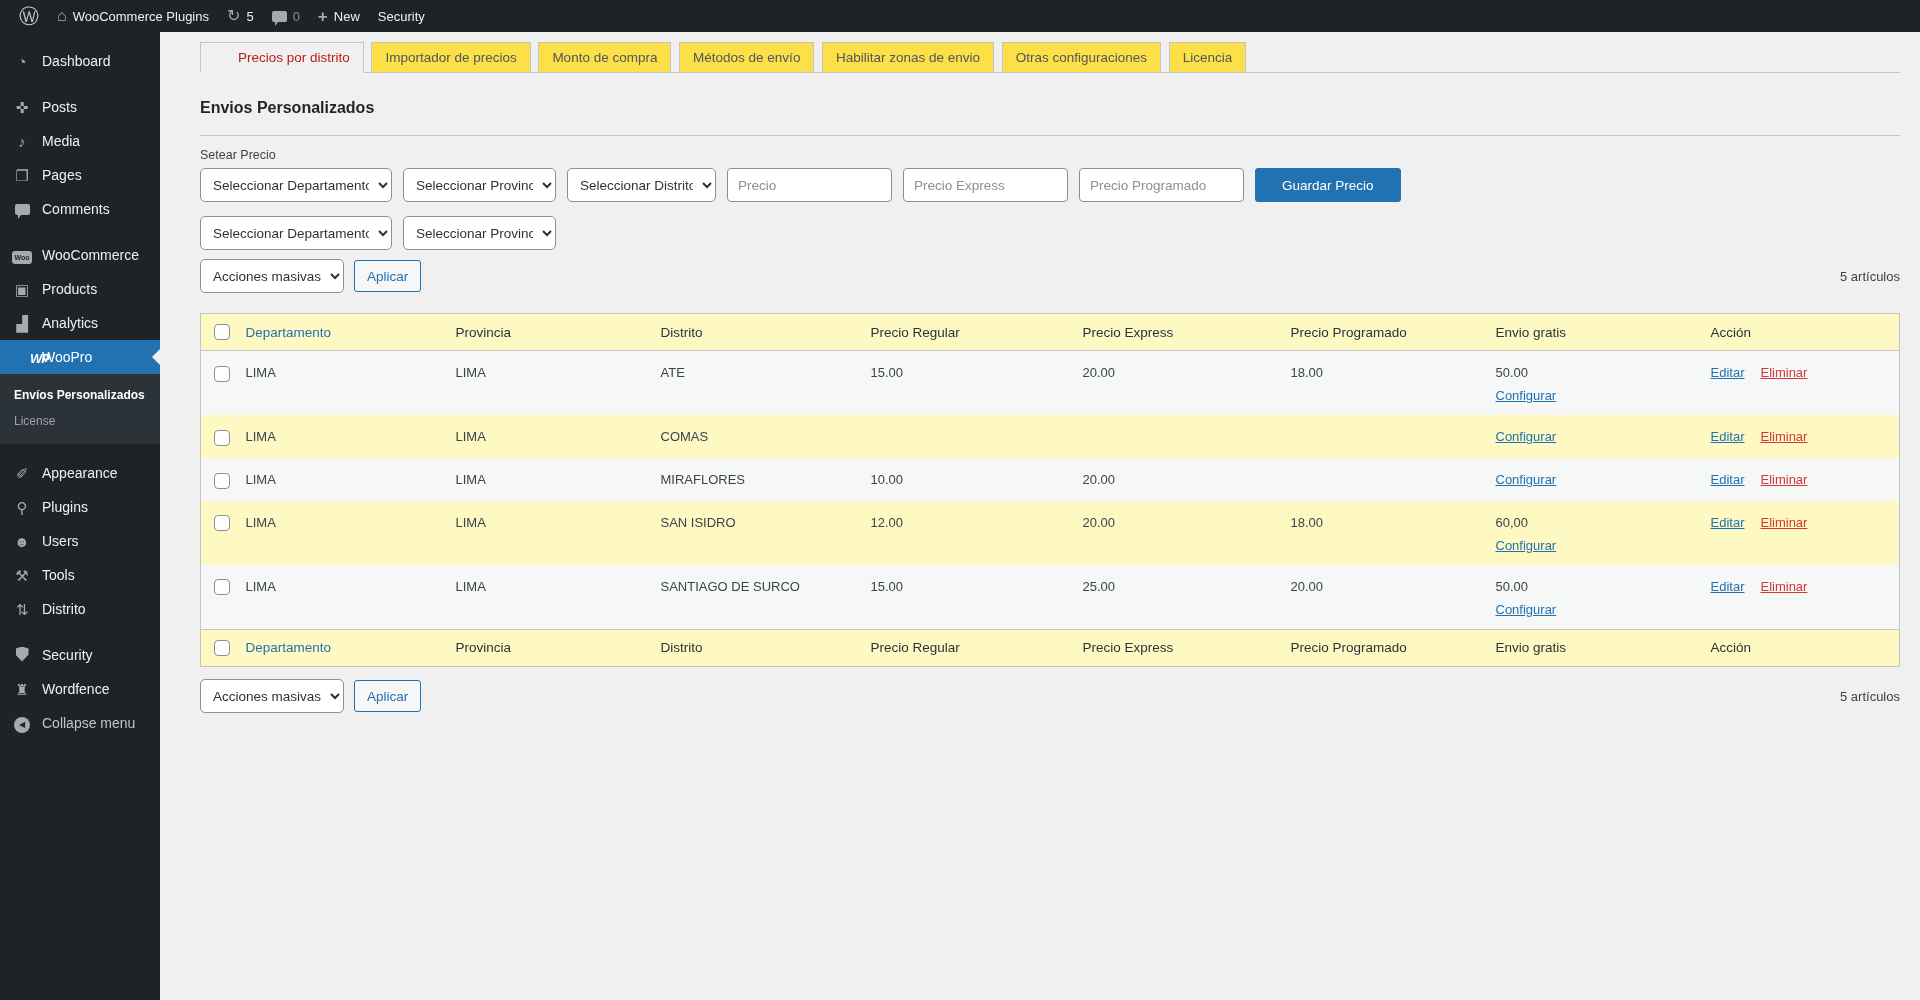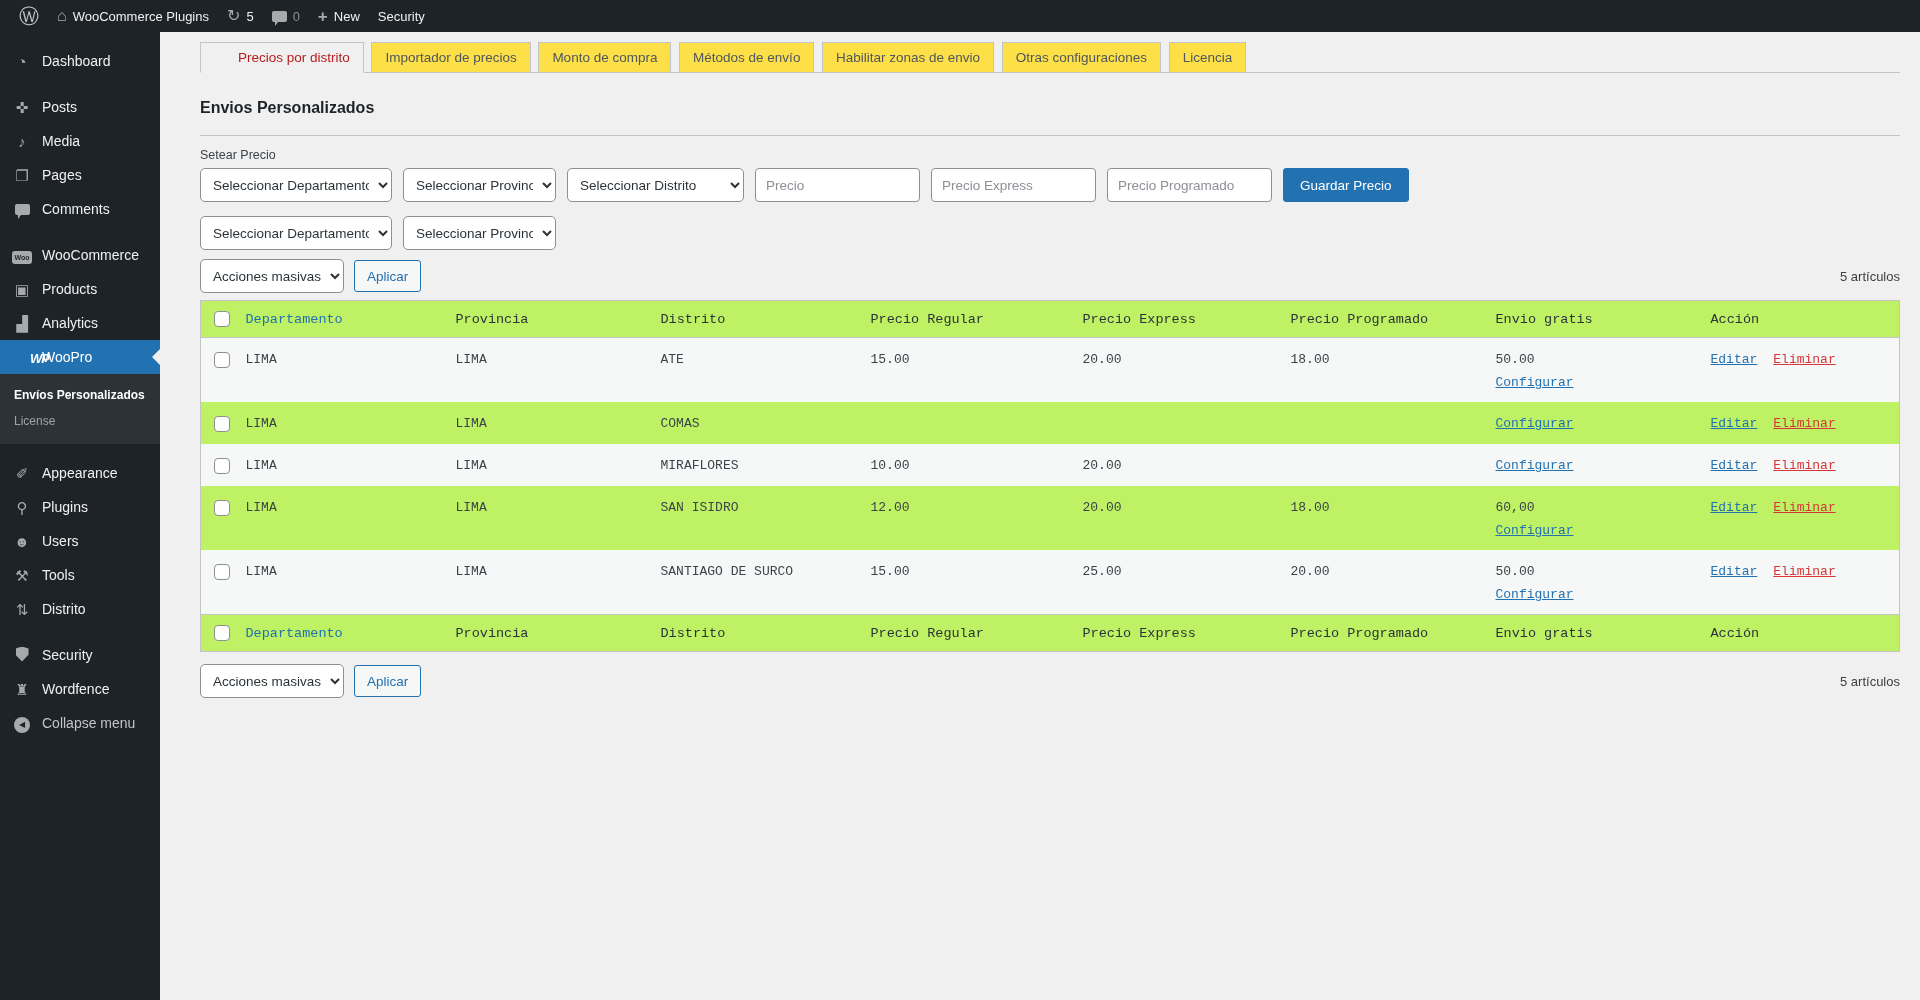--- a/index.html
+++ b/index.html
@@ -58,45 +58,45 @@
   .nav-tab.active { background:#f0f0f1; color:#b91c1c; border-bottom:1px solid #f0f0f1;padding-left:37px; }
   h1.page-title { font-size:16px; font-weight:bold; color:#1d2327; margin:26px 0 0; }
   .rule { border:none; border-top:1px solid #c3c4c7; margin:18px 0 0; }
   .small-label { font-size:12.5px; color:#3c434a; margin:12px 0 6px; }
   .form-row { display:flex; align-items:center; gap:11px; }
   select.wp-select {
     height:34px; background:#fff; border:1px solid #8c8f94; border-radius:5px;
     color:#2c3338; font-size:13.5px; padding:0 6px 0 8px;
     font-family:"Liberation Sans","DejaVu Sans",sans-serif;
   }
-  .sel-dept { width:192px; } .sel-prov { width:153px; } .sel-dist { width:177px; }
+  .sel-dept { width:192px; } .sel-prov { width:153px; } .sel-dist { width:149px; }
   input.wp-input {
     height:34px; width:165px; background:#fff; border:1px solid #8c8f94; border-radius:4px;
     padding:0 10px; font-size:13.5px; color:#2c3338;
     font-family:"Liberation Sans","DejaVu Sans",sans-serif;
   }
   input.wp-input::placeholder { color:#8c8f94; opacity:1; }
   .btn-primary {
-    height:34px; padding:0 16px; background:#2271b1; border:1px solid #2271b1;
+    height:34px; padding:0 26px; background:#2271b1; border:1px solid #2271b1;
     color:#fff; border-radius:3px; font-size:13.5px; cursor:pointer;
     font-family:"Liberation Sans","DejaVu Sans",sans-serif;
   }
   .row2 { margin-top:14px; }
   .bulk-row { margin-top:9px; display:flex; align-items:center; justify-content:space-between; }
   .bulk-left { display:flex; align-items:center; gap:10px; }
   .sel-bulk { width:144px; border-radius:4px; }
   .btn-secondary {
     height:32px; padding:0 12px; background:#f6f7f7; border:1px solid #2271b1;
     color:#2271b1; border-radius:3px; font-size:13.5px; cursor:pointer;
     font-family:"Liberation Sans","DejaVu Sans",sans-serif;
   }
   .items-count { font-size:13px; color:#404040; }
 
   
-  table.list { width:100%; margin-top:7px; border-collapse:collapse; background:#bef264; border:1px solid #c3c4c7; table-layout:fixed;font-family:Liberation Mono, monospace; }
+  table.list { width:100%; margin-top:20px; border-collapse:collapse; background:#fef9c3; border:1px solid #c3c4c7; table-layout:fixed; }
   table.list th { text-align:left; font-weight:normal; font-size:13.5px; color:#2c3338; padding:10px 8px 10px 0; }
   table.list thead th { border-bottom:1px solid #c3c4c7; }
   table.list tfoot th { border-top:1px solid #c3c4c7; }
   table.list td { padding:14px 8px 12px 0; vertical-align:top; font-size:13px; color:#3c434a; }
   table.list .col-cb { width:45px; padding-left:13px; }
   tr.striped { background:#f6f7f7; }
   .cb { display:inline-block; width:16px; height:16px; border:1px solid #8c8f94; border-radius:4px; background:#fff; cursor:pointer; vertical-align:middle; }
   .sort-link { color:#2271b1; text-decoration:none; cursor:pointer; }
   a.cfg, a.edit { color:#2271b1; text-decoration:underline; cursor:pointer; }
   a.del { color:#d63638; text-decoration:underline; cursor:pointer; }

